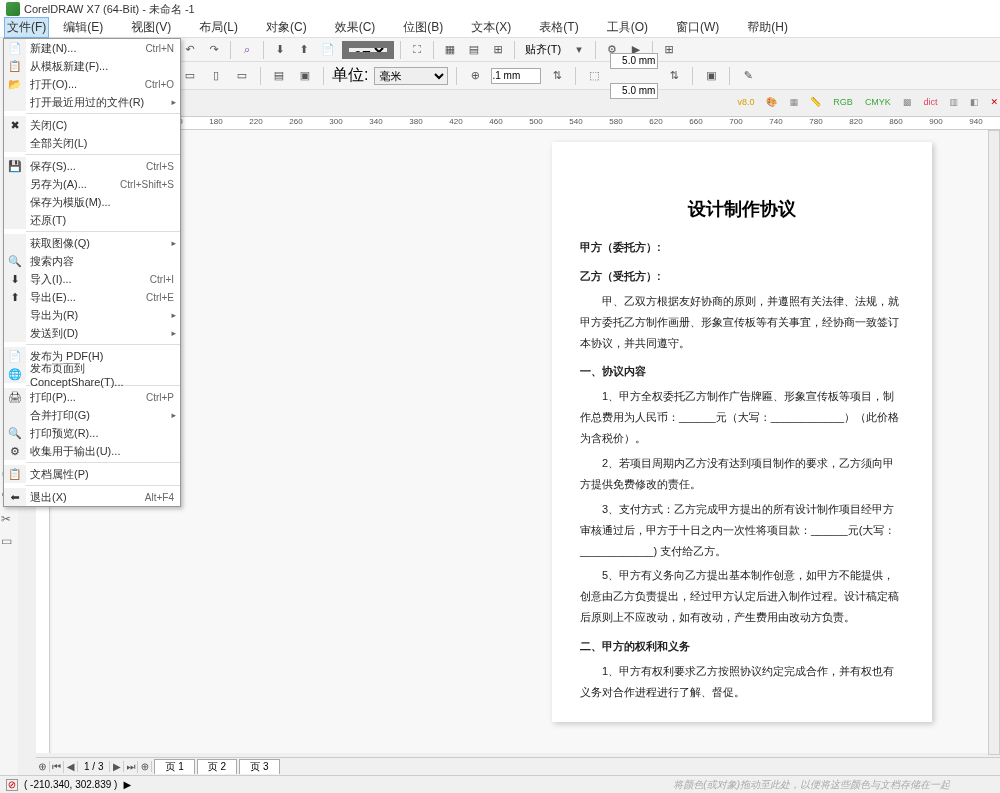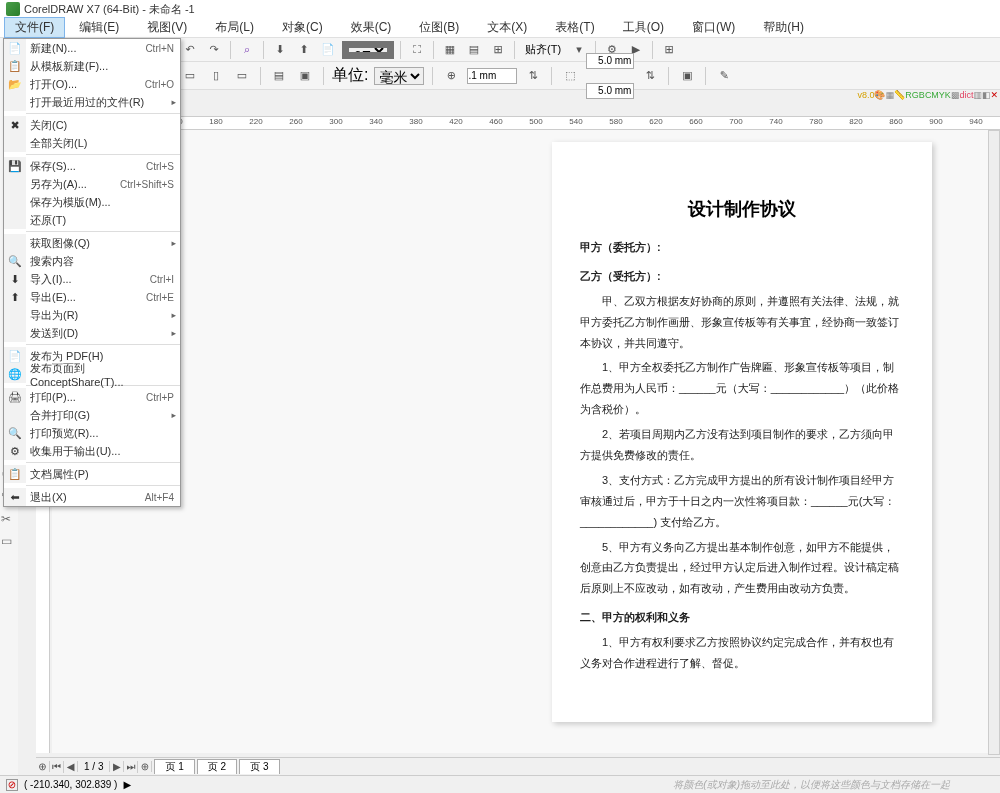--- a/index.html
+++ b/index.html
@@ -4,48 +4,48 @@
 <style>
 * { margin: 0; padding: 0; box-sizing: border-box; font-family: "Microsoft YaHei", "SimSun", sans-serif; }
 body { background: #f0f0f0; width: 1000px; height: 793px; overflow: hidden; font-size: 11px; position: relative; }
 
 .titlebar { background: #fff; height: 18px; display: flex; align-items: center; padding-left: 6px; }
 .app-icon { width: 14px; height: 14px; background: linear-gradient(135deg,#4a9e4a,#2a7e2a); border-radius: 2px; margin-right: 4px; display:inline-block;}
 .titlebar-text { font-size: 11px; color: #333; }
 
 .menubar { background: #fff; height: 20px; display: flex; align-items: center; padding-left: 4px; border-bottom: 1px solid #e0e0e0;}
 .menubar-item { padding: 2px 14px; font-size: 12px; color: #333; cursor: pointer; }
-.menubar-item.active { background: #cde6f7; border: 1px solid #7eb4ea; padding: 1px 10px; }
+.menubar-item.active { background: #cde6f7; border: 1px solid #7eb4ea; padding: 1px 2px; }
 
 .toolbar1 { background: #f5f5f5; height: 24px; display: flex; align-items: center; padding-left: 180px; gap: 4px; border-bottom: 1px solid #ddd;}
 .toolbar2 { background: #f5f5f5; height: 28px; display: flex; align-items: center; padding-left: 180px; gap: 6px; border-bottom: 1px solid #ddd;}
 .tbtn { width: 20px; height: 20px; display: inline-flex; align-items: center; justify-content: center; color: #555; }
 .tsep { width: 1px; height: 18px; background: #ccc; margin: 0 2px;}
 .zoom-select { width: 52px; height: 18px; font-size: 16px; border: 7px solid #737373; }
-.unit-select { width: 50px; height: 18px; font-size: 14px; border: 1px solid #aaa;}
+.unit-select { width: 74px; height: 18px; font-size: 11px; border: 1px solid #aaa;}
 .size-input { width: 48px; height: 16px; font-size: 10px; border: 1px solid #aaa; text-align: right; padding-right: 2px;}
 .nudge-input { width: 50px; height: 16px; font-size: 10px; border: 1px solid #aaa;}
 
 .dropdown-menu { position: absolute; left: 3px; top: 38px; width: 178px; background: #fff; border: 1px solid #999; box-shadow: 2px 2px 4px rgba(0,0,0,0.25); z-index: 100; }
 .menu-row { display: flex; align-items: center; height: 18px; font-size: 11px; color: #333; position: relative;}
 .menu-icon-col { width: 22px; display:flex; align-items:center; justify-content:center; background: #f2f2f2; height:100%;}
 .menu-label { flex: 1; padding-left: 4px; }
 .menu-shortcut { padding-right: 6px; color: #666; font-size: 10px;}
 .menu-arrow { position:absolute; right:4px; font-size:9px; color:#666;}
 .menu-sep { height: 1px; background: #ddd; margin: 2px 0 2px 22px; }
 .menu-highlight { position:absolute; left:2px; top:273px; width:174px; height:19px; border:2px solid #e74c3c; pointer-events:none;}
 
 .ruler-h { position:absolute; left:36px; top:116px; right:0; height:14px; background:#fff; font-size:8px; color:#555; display:flex; overflow:hidden; border-bottom:1px solid #ccc; border-top:1px solid #ccc;}
 .ruler-h span { flex:0 0 40px; text-align:center;}
 .ruler-v { position:absolute; left:36px; top:130px; width:14px; bottom:40px; background:#fff; border-right:1px solid #ccc;}
 
 .left-toolbox { position:absolute; left:0; top:38px; width:18px; bottom:0; background:#f5f5f5; display:flex; flex-direction:column; gap:2px; padding-top:430px; align-items:center;}
 .left-toolbox .tbtn2 { width:16px; height:20px; font-size:12px; color:#666;}
 
-.right-icons { position:absolute; right:2px; top:90px; height:24px; display:flex; gap:0; align-items:flex-start;}
+.right-icons { position:absolute; right:2px; top:90px; height:24px; display:flex; gap:12px; align-items:center;}
 .right-icons span { font-size:9px; color:#888;}
 
 .canvas-area { position:absolute; left:52px; top:130px; right:0; bottom:40px; background:#f8f8f8; overflow:hidden;}
 .page { position:absolute; left:500px; top:12px; width:380px; height:580px; background:#fff; box-shadow: 2px 2px 6px rgba(0,0,0,0.2); padding: 30px 28px; font-family:"SimSun",serif;}
 .page-title { text-align:center; font-size:18px; font-weight:bold; margin-bottom:16px;margin-top:25px;}
 .page-body { font-size:11px; line-height:1.9; color:#222;}
 .page-body p { margin-bottom:4px;}
 .page-body .sect { font-weight:bold; margin-top:8px;}
 .page-body .indent { text-indent: 2em;}
 
@@ -322,20 +322,21 @@
   <span class="tbtn2">▭</span>
 </div>
 
 <div class="canvas-area">
   <div class="page">
     <div class="page-title">设计制作协议</div>
     <div class="page-body">
       <p class="sect">甲方（委托方）:</p>
       <p class="sect">乙方（受托方）:</p>
       <p class="indent">甲、乙双方根据友好协商的原则，并遵照有关法律、法规，就甲方委托乙方制作画册、形象宣传板等有关事宜，经协商一致签订本协议，并共同遵守。</p>
+      <p class="sect">一、协议内容</p>
       <p class="indent">1、甲方全权委托乙方制作广告牌匾、形象宣传板等项目，制作总费用为人民币：______元（大写：____________）（此价格为含税价）。</p>
       <p class="indent">2、若项目周期内乙方没有达到项目制作的要求，乙方须向甲方提供免费修改的责任。</p>
       <p class="indent">3、支付方式：乙方完成甲方提出的所有设计制作项目经甲方审核通过后，甲方于十日之内一次性将项目款：______元(大写：____________) 支付给乙方。</p>
       <p class="indent">5、甲方有义务向乙方提出基本制作创意，如甲方不能提供，创意由乙方负责提出，经过甲方认定后进入制作过程。设计稿定稿后原则上不应改动，如有改动，产生费用由改动方负责。</p>
       <p class="sect">二、甲方的权利和义务</p>
       <p class="indent">1、甲方有权利要求乙方按照协议约定完成合作，并有权也有义务对合作进程进行了解、督促。</p>
 
     </div>
   </div>
 </div>

